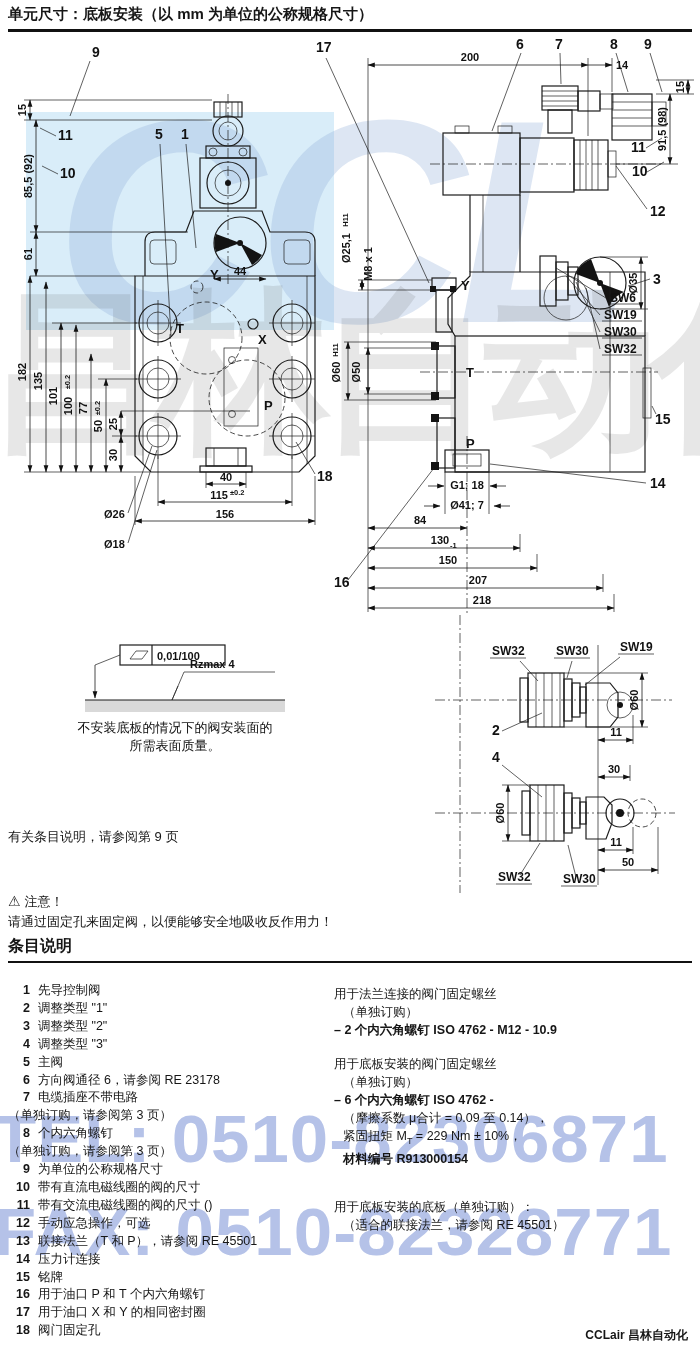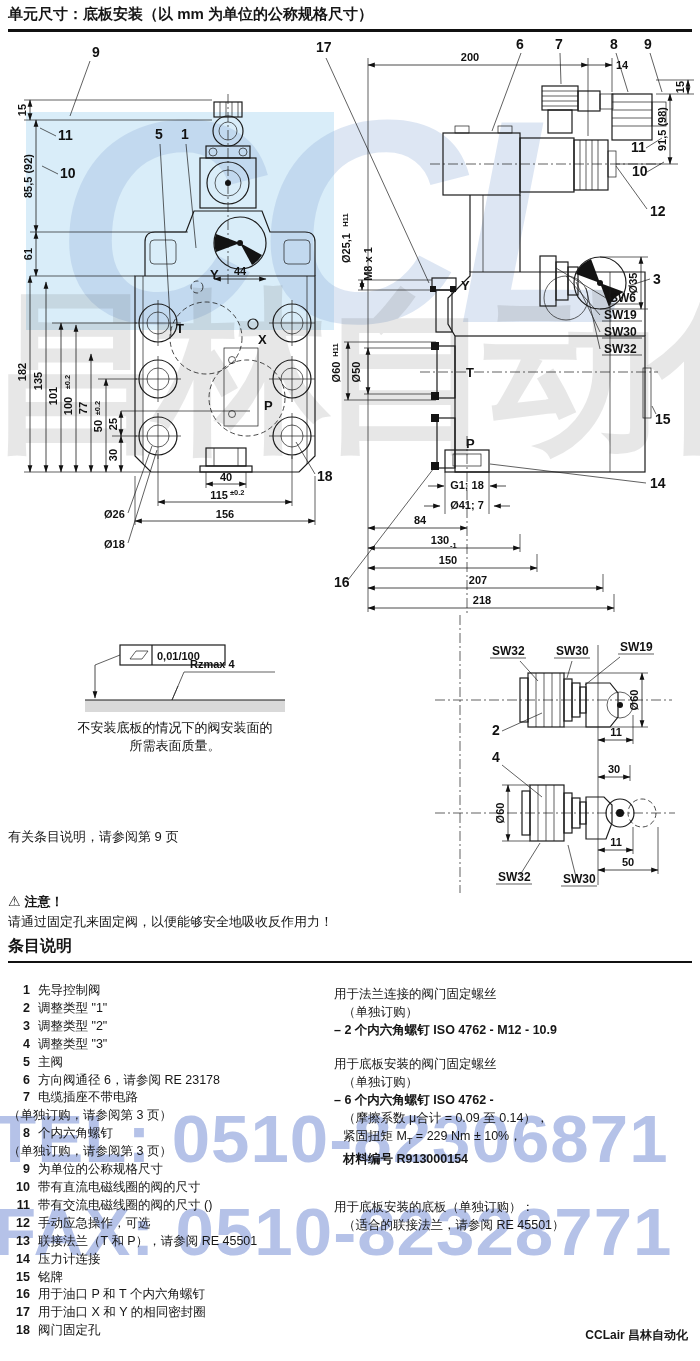--- a/index.html
+++ b/index.html
@@ -27,21 +27,21 @@
   svg text{fill:#111;font-family:"Liberation Sans","DejaVu Sans",sans-serif;}
   .t{font-size:11px;font-weight:700}
   .ts{font-size:7.5px;font-weight:700}
   .tc{font-size:14px;font-weight:700}
   .tp{font-size:13px;font-weight:700}
   .tz{font-size:12px;font-weight:700}
   .tm{text-anchor:middle}
   
   .note{position:absolute;left:8px;top:828px;font-size:13px;z-index:2;}
   .warn{position:absolute;left:8px;top:891px;font-size:13px;z-index:2;line-height:20px;}
-  .warn .w1{font-weight:700;}
+  .warn .w1{font-weight:400;}
   .warn-icon{font-size:14px;margin-right:4px;}
   .sec{position:absolute;left:8px;top:936px;font-size:16px;font-weight:700;z-index:2;}
   .sec-rule{position:absolute;left:8px;top:961px;width:684px;height:2px;background:#111;z-index:2;}
   .list{position:absolute;left:8px;top:982px;width:336px;z-index:2;font-size:12.5px;line-height:17.9px;}
   .li{display:flex;}
   .li .n{width:22px;text-align:right;font-weight:700;flex:none;margin-right:8px;}
   .rcol{position:absolute;left:334px;top:985px;width:345px;z-index:2;font-size:12.5px;line-height:18px;}
   .rcol .b{font-weight:700;}
   .rcol .ind{padding-left:9px;}
   .rcol .gap16{height:16px;}

